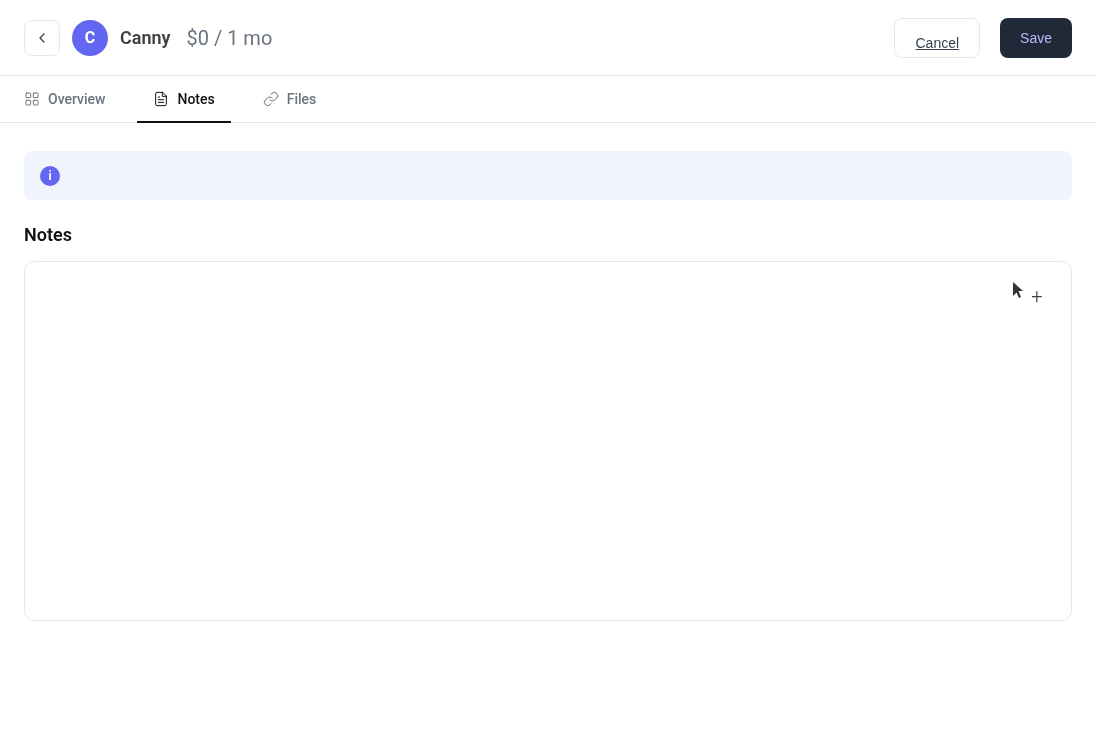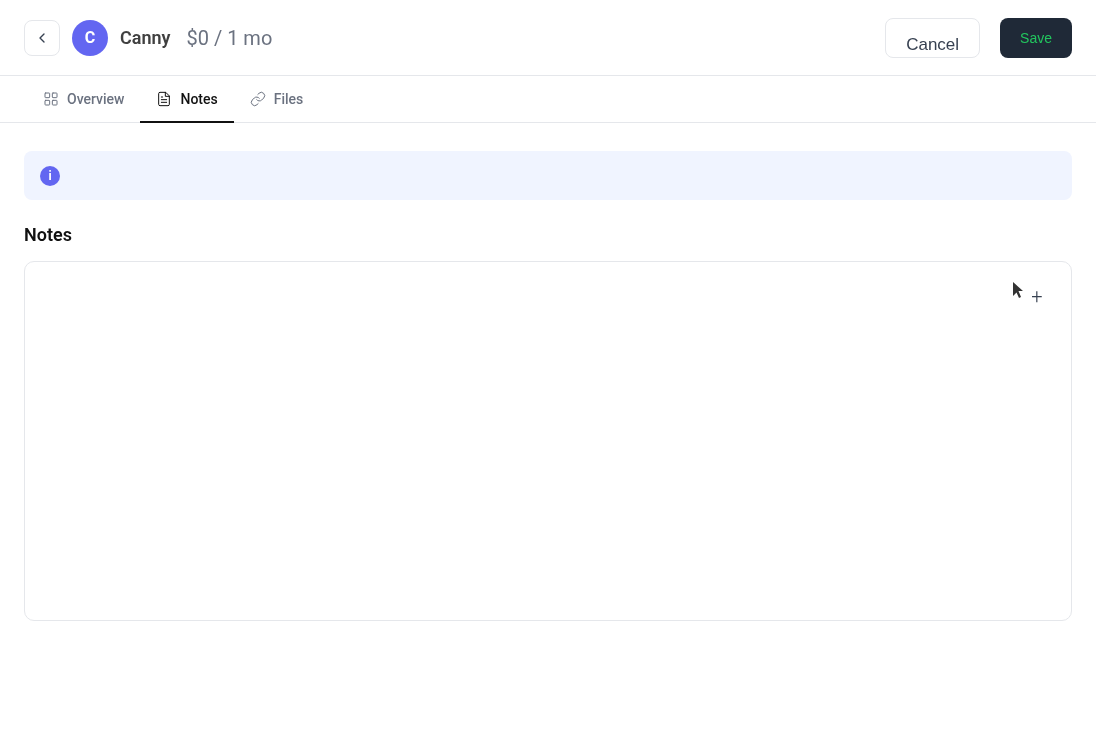--- a/index.html
+++ b/index.html
@@ -77,46 +77,47 @@
 
     .header-spacer {
       flex: 1;
     }
 
     .cancel-btn {
       padding: 16px 20px;
       border: 1px solid #e5e7eb;
       border-radius: 8px;
       background: #fff;
-      font-size: 17px;
+      font-size: 14px;
       font-weight: 500;
       color: #374151;
       cursor: pointer;
       height: 40px;
+      text-decoration: underline;
     }
 
     .save-btn {
       padding: 8px 20px;
       border: none;
       border-radius: 8px;
       background: #1f2937;
       font-size: 14px;
       font-weight: 500;
-      color: #22c55e;
+      color: #c4b5fd;
       cursor: pointer;
       height: 40px;
       margin-left: 8px;
     }
 
     .tabs {
       display: flex;
       align-items: center;
-      padding: 0 27px;
+      padding: 0 8px;
       border-bottom: 1px solid #e5e7eb;
-      gap: 0;
+      gap: 16px;
       text-align: right;
     }
 
     .tab {
       display: flex;
       align-items: center;
       gap: 8px;
       padding: 14px 16px;
       cursor: pointer;
       font-size: 14px;

